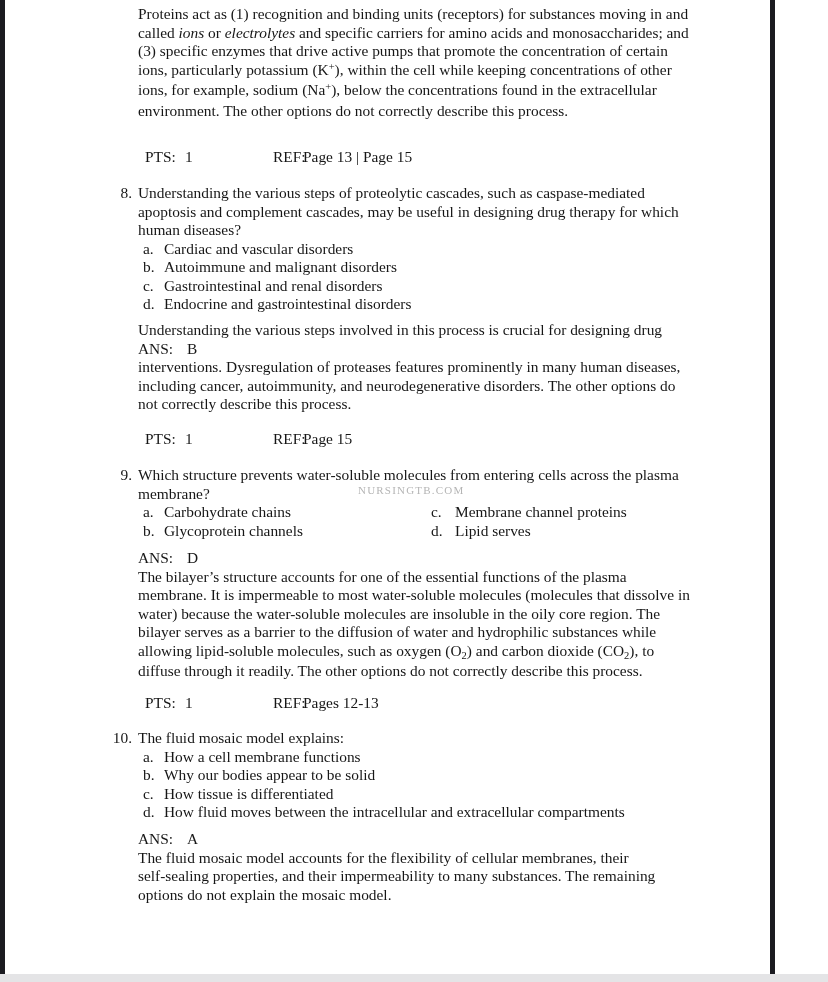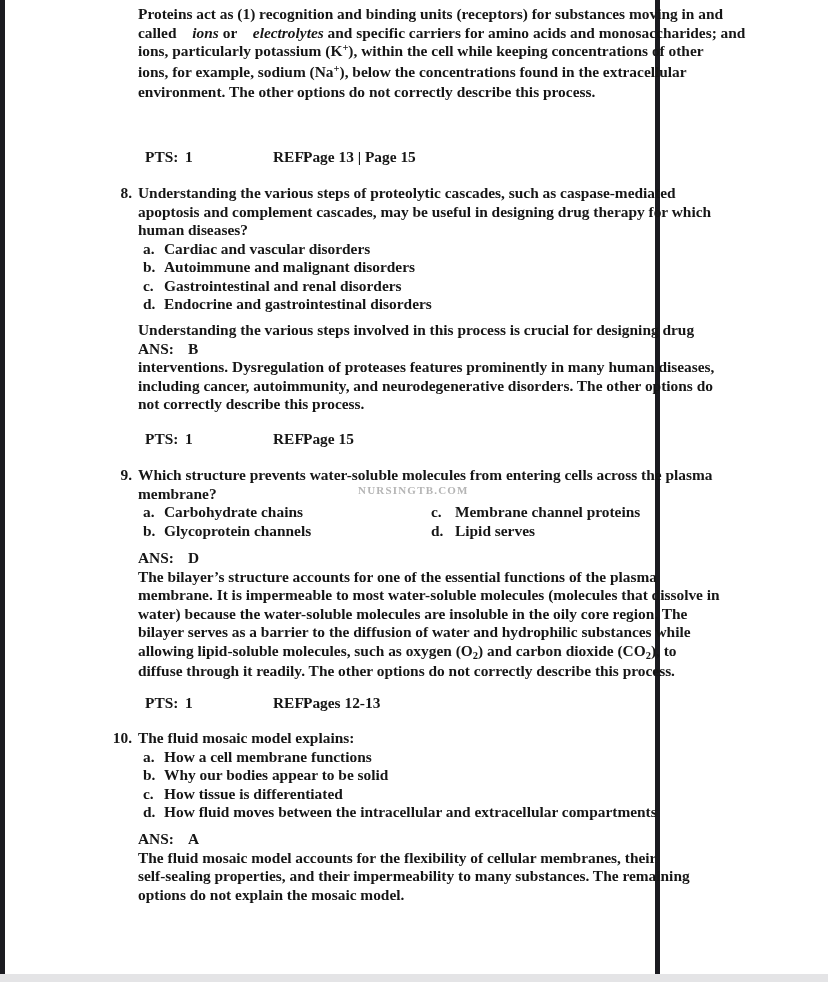--- a/index.html
+++ b/index.html
@@ -1,22 +1,22 @@
 <!DOCTYPE html>
 <html style="--edge: #1b1b20; --bbar: #e4e4e6; --wm: #b5b5b5;"><head>
 <meta charset="utf-8">
 <style>
   html,body { margin:0; padding:0; }
   body {
     width:828px; height:982px; overflow:hidden; background:#ffffff;
     font-family:"Liberation Serif","DejaVu Serif",serif;
   }
   #page {
-    position:relative; width:660px; height:982px; background:#ffffff;
-    color:#161616; font-size:15.4px; line-height:18.5px;font-weight:bold;
+    position:relative; width:775px; height:982px; background:#ffffff;
+    color:#161616; font-size:15.4px; line-height:18.5px;
   }
   .edge { position:absolute; top:0; width:5px; height:974px; background:var(--edge,#1b1b20); }
   .edge-left  { left:0; }
   .edge-right { right:0; }
   .bottom-bar { position:absolute; left:0; top:974px; width:828px; height:8px; background:var(--bbar,#e4e4e6); }
 
   .blk { position:absolute; left:138px; }
   .line { white-space:nowrap; }
   .qnum { position:absolute; left:-34px; width:28px; text-align:right; }
 
@@ -30,41 +30,42 @@
 
   .ans-label { display:inline-block; }
   .ans-value { display:inline-block; margin-left:14px; }
 
   .pts-line { position:absolute; left:0; width:828px; height:19px; }
   .pts-label { position:absolute; left:145px; }
   .pts-value { position:absolute; left:185px; }
   .ref-label { position:absolute; left:273px; }
   .ref-value { position:absolute; left:303px; }
 
-  .it { font-style:italic;margin-left:12px; }
+  .it { font-style:italic; }
   .sup { font-size:10.5px; position:relative; top:-5px; }
   .sub { font-size:10.5px; position:relative; top:3px; }
 
   .watermark {
     position:absolute; left:358px; top:481px;
     font-size:11px; letter-spacing:1.2px; color:var(--wm,#b5b5b5);
   }
 </style>
 </head>
 <body>
 
 <div id="page" style="background: rgb(255, 255, 255);">
 
   <div class="edge edge-left"></div>
   <div class="edge edge-right"></div>
   <div class="bottom-bar"></div>
 
   <div class="blk" style="top:5px">
     <div class="line">Proteins act as (1) recognition and binding units (receptors) for substances moving in and</div>
     <div class="line"><span>called </span><span class="it">ions</span><span> or </span><span class="it">electrolytes</span><span> and specific carriers for amino acids and monosaccharides; and</span></div>
+    <div class="line">(3) specific enzymes that drive active pumps that promote the concentration of certain</div>
     <div class="line"><span>ions, particularly potassium (K</span><span class="sup">+</span><span>), within the cell while keeping concentrations of other</span></div>
     <div class="line"><span>ions, for example, sodium (Na</span><span class="sup">+</span><span>), below the concentrations found in the extracellular</span></div>
     <div class="line">environment. The other options do not correctly describe this process.</div>
   </div>
 
   <div class="pts-line line" style="top:148px">
     <span class="pts-label">PTS:</span>
     <span class="pts-value">1</span>
     <span class="ref-label">REF:</span>
     <span class="ref-value">Page 13 | Page 15</span>

